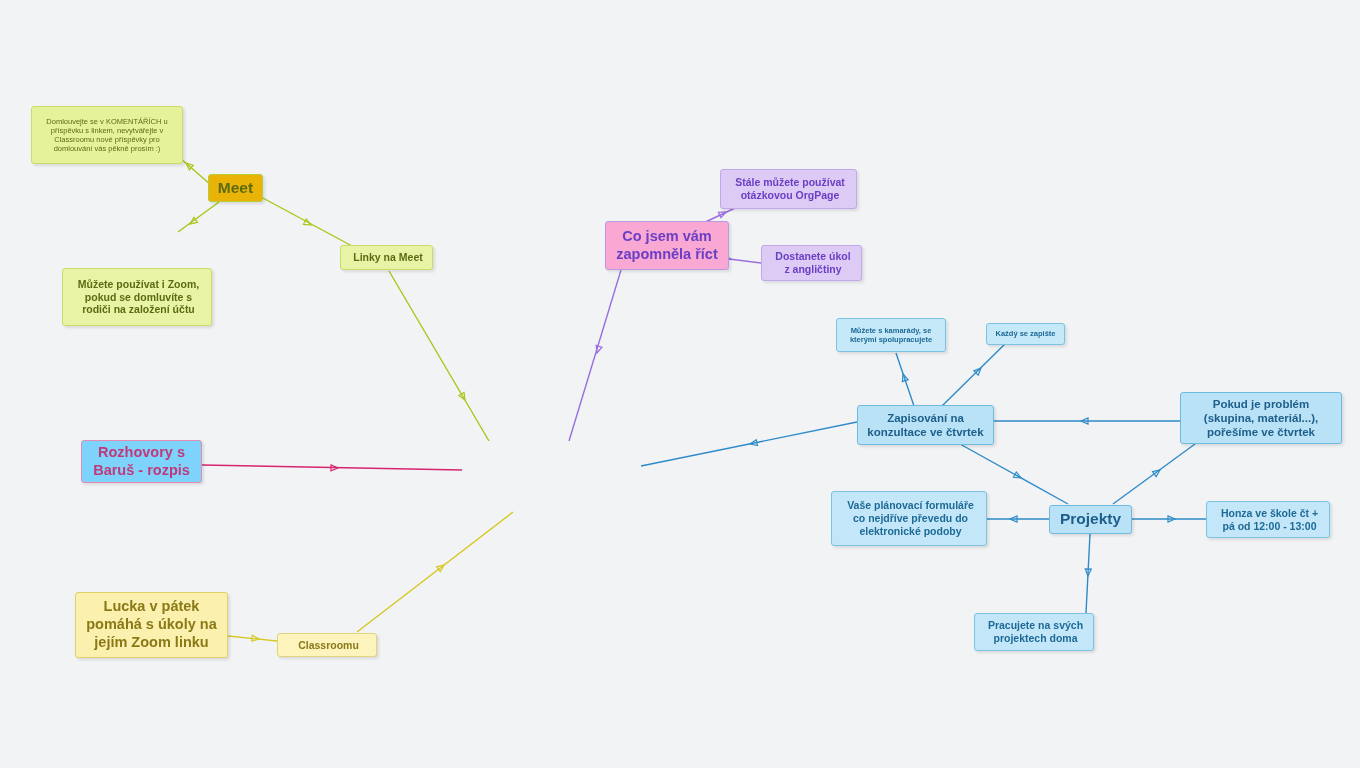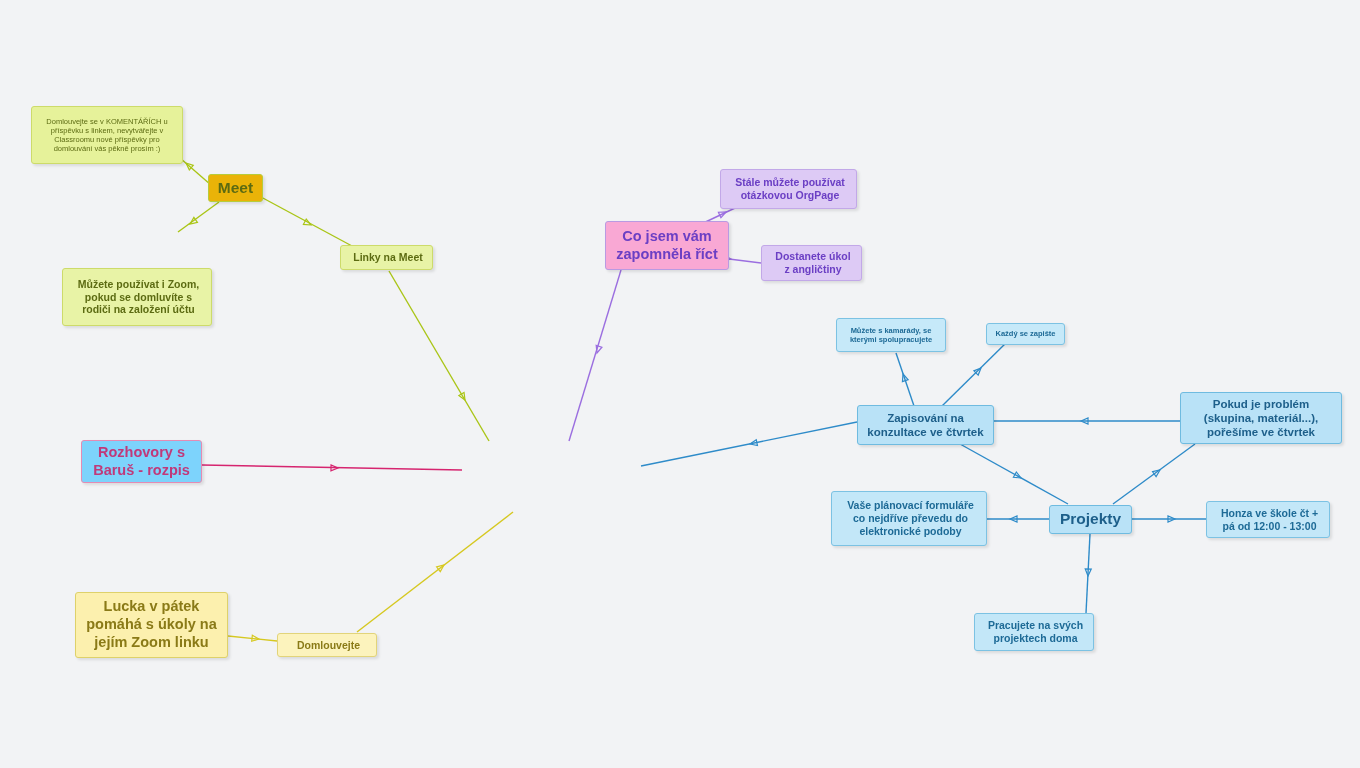--- a/index.html
+++ b/index.html
@@ -243,15 +243,15 @@
   <div class="node n-blue-sub fs-11" style="left:831px; top:491px; width:156px; height:55px;">Vaše plánovací formuláře co nejdříve převedu do elektronické podoby</div>
 
   <div class="node n-blue-sub fs-11" style="left:1206px; top:501px; width:124px; height:37px;">Honza ve škole čt + pá od 12:00 - 13:00</div>
 
   <div class="node n-blue-sub fs-11" style="left:974px; top:613px; width:120px; height:38px;">Pracujete na svých projektech doma</div>
 
   <div class="node n-pink fs-15" style="left:81px; top:440px; width:121px; height:43px;">Rozhovory s Baruš - rozpis</div>
 
   <div class="node n-yellow-main fs-15" style="left:75px; top:592px; width:153px; height:66px;">Lucka v pátek pomáhá s úkoly na jejím Zoom linku</div>
 
-  <div class="node n-yellow-sub fs-11" style="left:277px; top:633px; width:100px; height:24px;">Domlouvejte</div>
+  <div class="node n-yellow-sub fs-11" style="left:277px; top:633px; width:100px; height:24px;">Classroomu</div>
 
 </div>
 
 </body></html>

